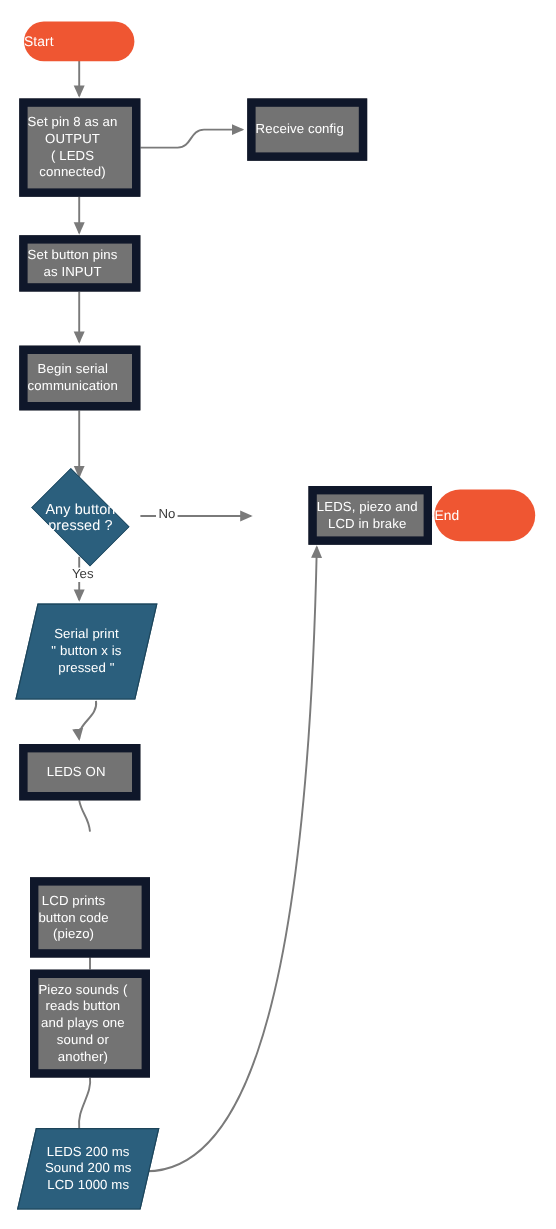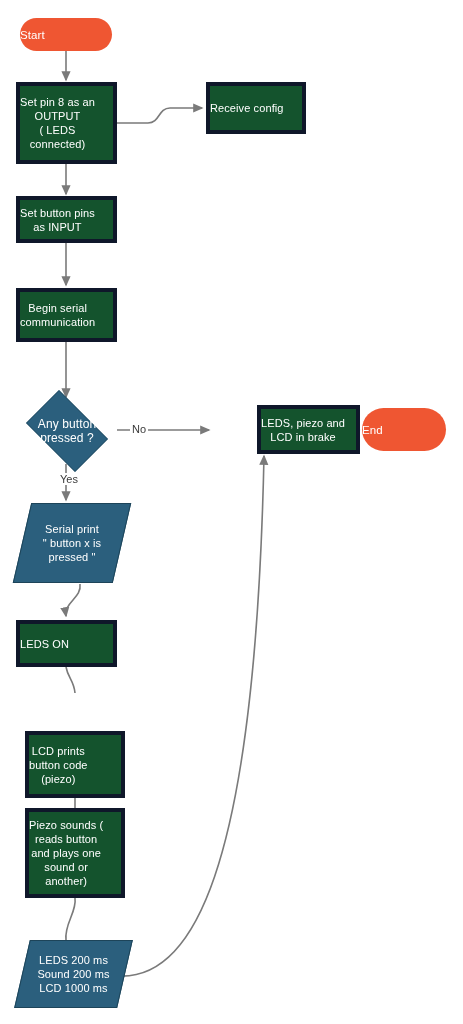--- a/index.html
+++ b/index.html
@@ -33,22 +33,22 @@
     align-items: center;
     justify-content: flex-start;
     text-align: center;
     color: #ffffff;
     font-size: 11px;
     line-height: 14px;
     letter-spacing: 0.1px;
     z-index: 2;
   }
   .proc {
-    background: #14532d;
-    border: 4px solid #0f172a;
+    background: #737373;
+    border: 7px solid #0f172a;
   }
   .term {
     background: #ef5632;
     border-radius: 22px;
     font-size: 11.5px;
   }
   .io {
     background: transparent;
     border: none;
     position: absolute;
@@ -211,21 +211,21 @@
 
   <div class="node io" style="left:22px; top:503px; width:100px; height:80px;">
     <div class="io-shape"></div>
     <div class="io-text">
       <div>Serial print</div>
       <div>" button x is</div>
       <div>pressed "</div>
     </div>
   </div>
 
-  <div class="node proc" style="left:16px; top:620px; width:101px; height:47px;">
+  <div class="node proc" style="left:16px; top:620px; width:101px; height:47px;padding-left:16px;">
     <span>LEDS ON</span>
   </div>
 
   <div class="node proc" style="left:25px; top:731px; width:100px; height:67px;">
     <div>
       <div>LCD prints</div>
       <div>button code</div>
       <div>(piezo)</div>
     </div>
   </div>

